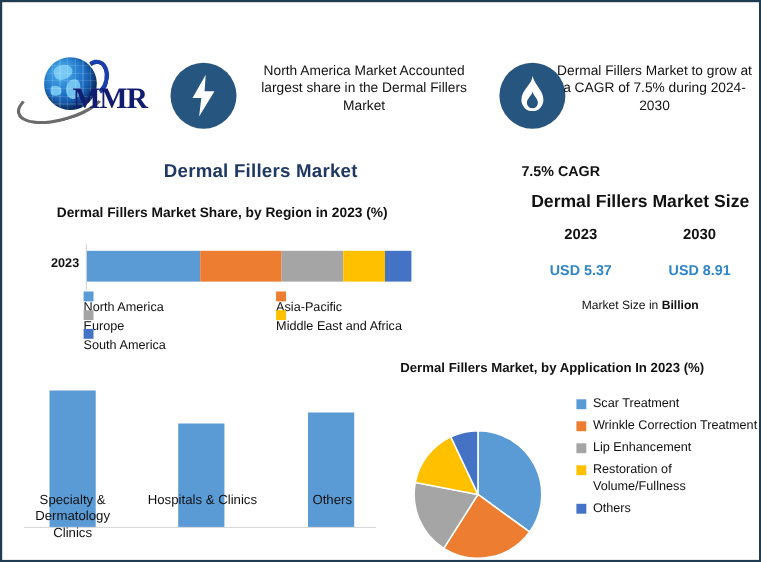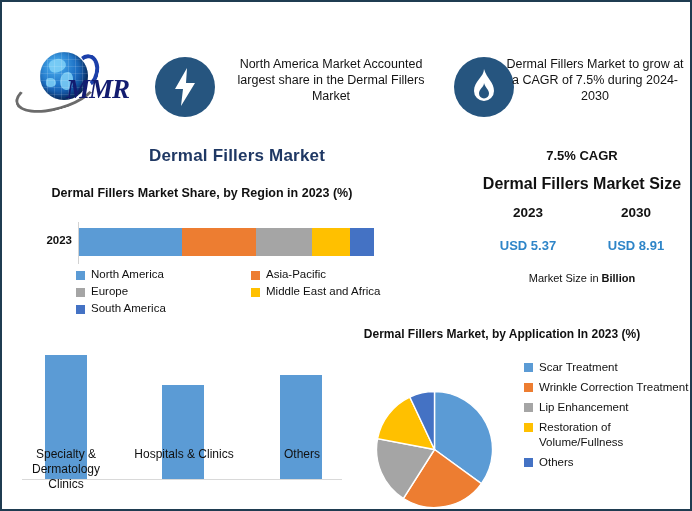--- a/index.html
+++ b/index.html
@@ -7,21 +7,21 @@
   #page{
     position:relative;width:692px;height:511px;
     box-sizing:border-box;
     border:2px solid #1f3c51;
     background:#ffffff;
     overflow:hidden;
   }
   .abs{position:absolute;margin-top:40px;}
 
   
-  #logo{left:10px;top:8px;width:130px;height:62px;font-style:italic;}
+  #logo{left:10px;top:8px;width:130px;height:62px;}
   #logo .globe{
     position:absolute;left:28px;top:2px;width:48px;height:48px;border-radius:50%;
     background:
       radial-gradient(circle at 32% 28%, #4db2f0 0%, #1f74c8 42%, #0b3f8e 78%, #06255c 100%);
     box-shadow:inset -3px -3px 6px rgba(0,0,0,.45);
     overflow:hidden;
   }
   #logo .globe .land{
     position:absolute;background:#7fd0f7;opacity:.85;border-radius:40% 60% 55% 45%;
   }
@@ -75,21 +75,21 @@
     left:30px;top:143px;width:340px;text-align:center;
     font-size:12.5px;font-weight:bold;color:#111;line-height:17px;
   }
   #region-axis{left:76px;top:180px;width:1px;height:42px;background:#d2d2d2;}
   #region-cat{left:18px;top:192px;width:52px;text-align:right;font-size:11.5px;font-weight:bold;color:#111;}
   #region-bar{left:77px;top:186px;height:28px;display:flex;}
   #region-bar i{display:block;height:100%;}
 
   #region-legend{left:74px;top:223px;width:310px;
     display:grid;grid-template-columns:175px 160px;row-gap:2px;font-size:11.5px;color:#111;}
-  #region-legend .li{display:flex;align-items:flex-end;height:15px;}
+  #region-legend .li{display:flex;align-items:flex-start;height:15px;flex-direction:column;}
   #region-legend .sw{width:9px;height:9px;margin-right:6px;flex:0 0 auto;}
 
   
   #enduser-title{
     left:25px;top:284px;width:320px;text-align:center;
     font-size:12.5px;font-weight:bold;color:#111;line-height:17px;
   }
   #enduser-base{left:20px;top:437px;width:320px;height:1px;background:#d9d9d9;}
   .ebar{position:absolute;width:42px;background:#5b9bd5;}
   .ecat{position:absolute;text-align:center;font-size:12px;color:#111;line-height:15px;}
@@ -98,21 +98,21 @@
   #app-title{
     left:352px;top:284px;width:296px;text-align:center;
     font-size:12px;font-weight:bold;color:#111;line-height:17px;
   }
   #pie-wrap{left:374px;top:349px;width:117px;height:117px;}
   #app-legend{left:522px;top:318px;width:166px;font-size:11.5px;color:#111;}
   #app-legend .li{display:flex;align-items:flex-start;margin-bottom:5px;line-height:15px;}
   #app-legend .sw{width:9px;height:9px;margin-right:6px;margin-top:3px;flex:0 0 auto;}
 
   
-  #cagr{left:472px;top:106px;width:216px;text-align:center;font-size:13px;font-weight:bold;color:#111;}
+  #cagr{left:472px;top:106px;width:216px;font-size:13px;font-weight:bold;color:#111;}
   #ms-title{left:472px;top:133px;width:216px;text-align:center;font-size:16px;font-weight:bold;color:#111;}
   #yr-2023{left:478px;top:163px;width:96px;text-align:center;font-size:13.5px;font-weight:bold;color:#111;}
   #yr-2030{left:586px;top:163px;width:96px;text-align:center;font-size:13.5px;font-weight:bold;color:#111;}
   #val-2023{left:478px;top:196px;width:96px;text-align:center;font-size:13px;font-weight:bold;color:#2e85c8;}
   #val-2030{left:586px;top:196px;width:96px;text-align:center;font-size:13px;font-weight:bold;color:#2e85c8;}
   #ms-foot{left:472px;top:230px;width:216px;text-align:center;font-size:11px;color:#111;}
   #ms-foot b{font-weight:bold;}
 </style>
 </head>
 <body>

